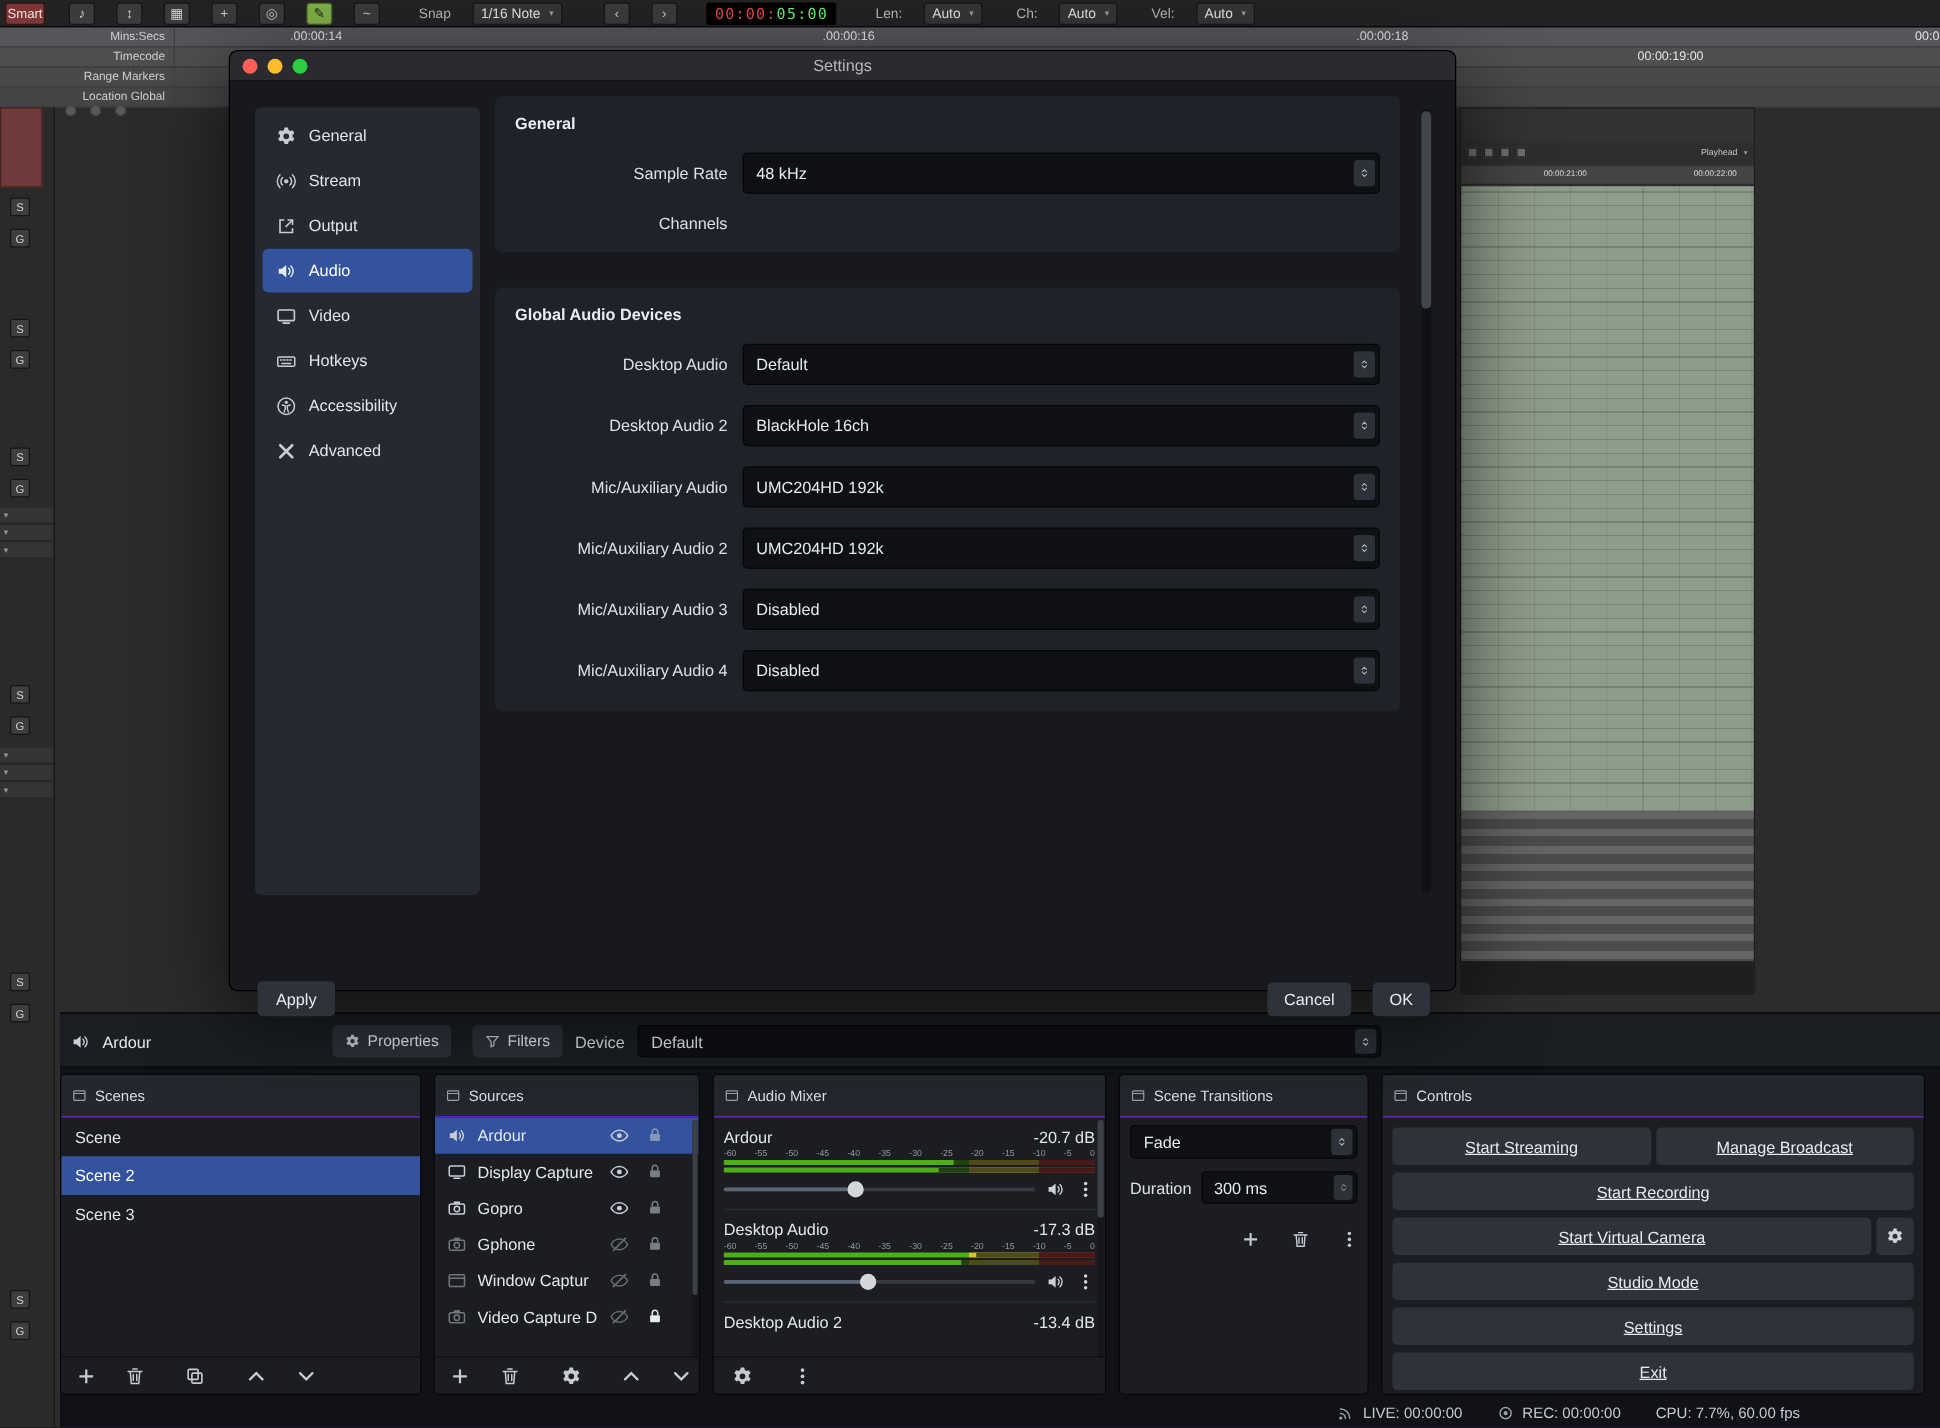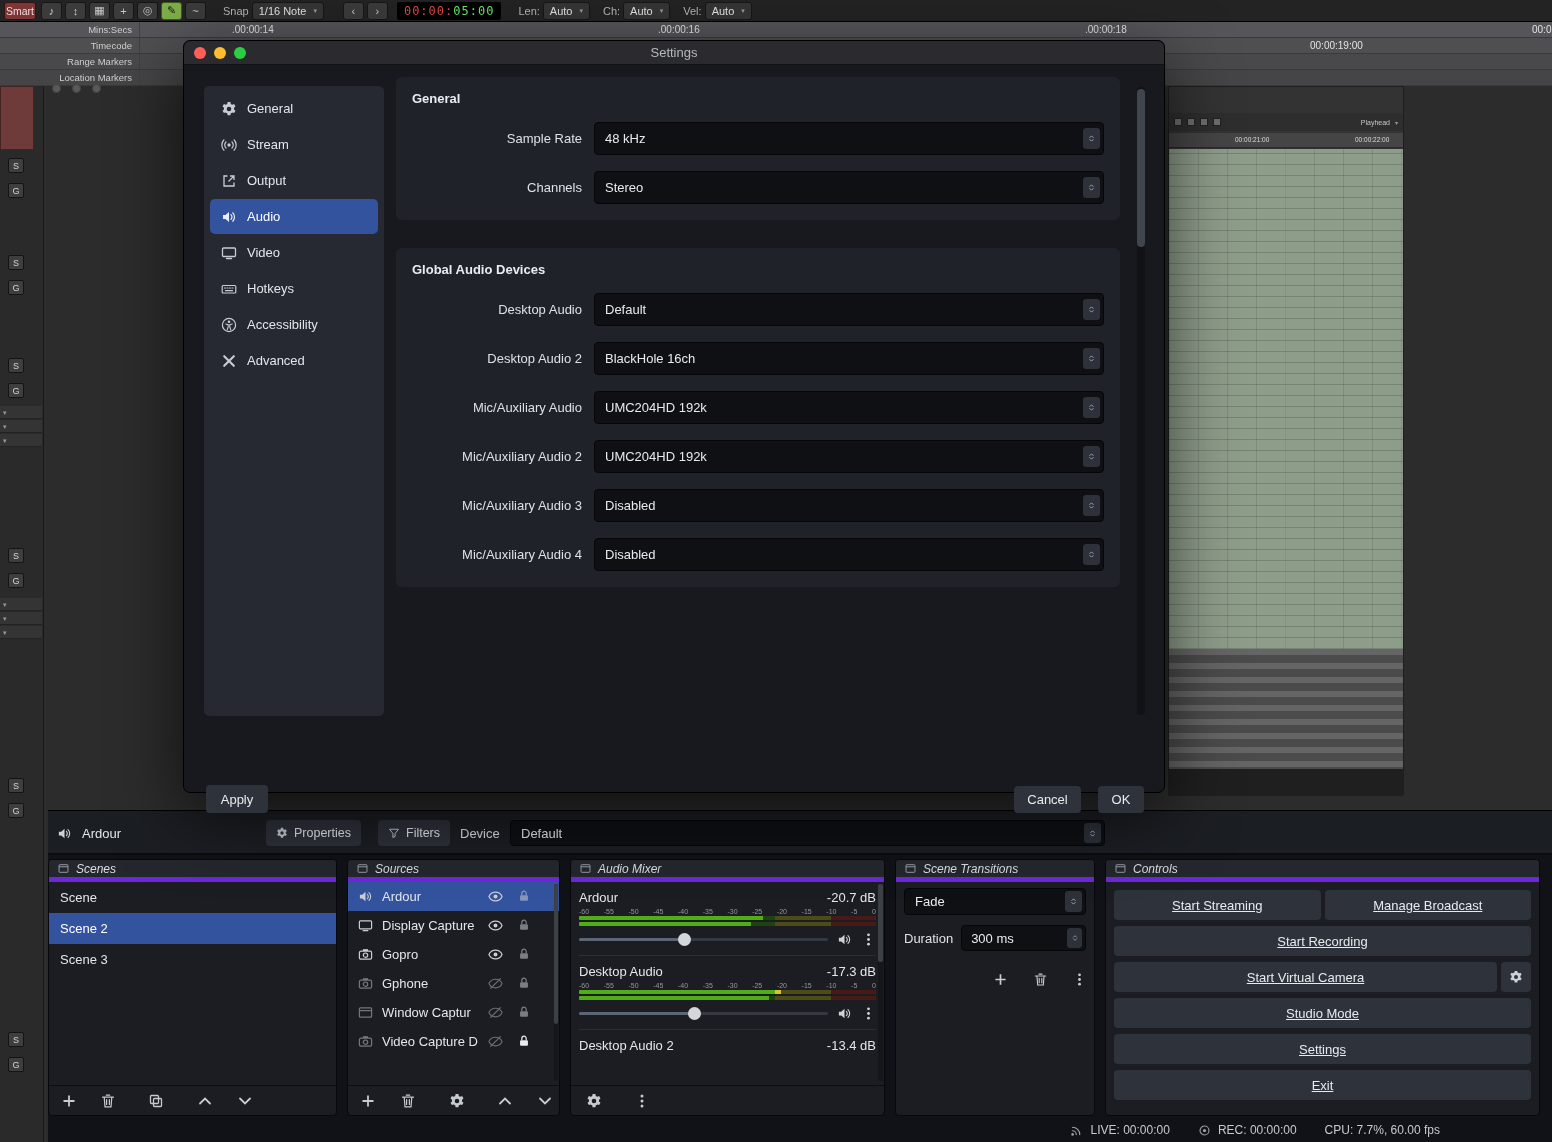--- a/index.html
+++ b/index.html
@@ -4,21 +4,21 @@
 <style>
   *{margin:0;padding:0;box-sizing:border-box;}
   body{background:#000;}
   .screen{position:relative;width:1552px;height:1142px;overflow:hidden;background:#2c2c2c;
     font-family:"Liberation Sans",sans-serif;color:#ddd;}
   .abs{position:absolute;}
   .ic{width:15px;height:15px;display:block;}
 
   
   .a-toolbar{position:absolute;left:0;top:0;width:100%;height:22px;background:#232323;
-    border-bottom:1px solid #000;display:flex;align-items:center;padding:0 4px;gap:3px;}
+    border-bottom:1px solid #000;display:flex;align-items:center;padding:0 4px;gap:17px;}
   .a-smart{width:32px;height:18px;background:#7d3535;border:1px solid #341212;border-radius:3px;
     color:#f2dcdc;font-size:10.5px;display:flex;align-items:center;justify-content:center;}
   .a-btn{width:21px;height:18px;background:#3b3b3b;border:1px solid #161616;border-radius:3px;
     color:#c9c9c9;font-size:11px;display:flex;align-items:center;justify-content:center;}
   .a-btn.green{background:#7fae4a;border-color:#3c5a1c;color:#17260b;}
   .a-lbl{font-size:11px;color:#b5b5b5;}
   .a-combo{display:inline-flex;align-items:center;height:18px;background:#353535;border:1px solid #161616;
     border-radius:3px;padding:0 6px;font-size:11px;color:#e0e0e0;gap:7px;}
   .a-combo .car{font-size:7px;color:#999;}
   .a-clock{height:18px;background:#000;border-radius:2px;padding:0 7px;display:flex;align-items:center;
@@ -90,22 +90,22 @@
 
   
   .obs{position:absolute;left:48px;top:810px;width:1504px;height:332px;background:#101217;border-top:1px solid #000;z-index:2;}
   .obs-toolbar{position:absolute;left:0;top:0;width:100%;height:44px;background:#1b1e23;border-bottom:2px solid #0a0b0e;}
   .obs-toolbar .ic{color:#cdd1d8;}
   .tb-btn{position:absolute;top:9px;height:26px;background:#2e323a;border-radius:4px;display:flex;align-items:center;
     justify-content:center;gap:6px;font-size:12.5px;color:#e7eaef;padding:0 10px;}
   .tb-btn .ic{width:12px;height:12px;}
   .dock{position:absolute;top:48px;height:257px;background:#1b1d22;border:1px solid #07080b;border-radius:4px;
     overflow:hidden;display:flex;flex-direction:column;}
-  .dock-h{height:22px;background:#24272d;border-bottom:5px solid #6d28d9;display:flex;align-items:center;gap:7px;
-    padding:0 9px;font-size:12px;color:#dadde2;flex:none;font-style:italic;}
+  .dock-h{height:34px;background:#24272d;border-bottom:1px solid #6d28d9;display:flex;align-items:center;gap:7px;
+    padding:0 9px;font-size:12px;color:#dadde2;flex:none;}
   .dock-h .ic{width:11px;height:11px;color:#9aa0a8;}
   .dock-b{flex:1;position:relative;overflow:hidden;}
   .dock-f{height:30px;border-top:1px solid #0c0e12;position:relative;flex:none;}
   .fic{position:absolute;top:7px;width:16px;height:16px;color:#c6cad1;}
   .fic .ic{width:16px;height:16px;}
   .scene-row{height:31px;display:flex;align-items:center;padding:0 11px;font-size:13px;color:#e3e6eb;}
   .sel-blue{background:var(--accent,#33539e);color:#fff;}
   .src-row{height:29px;display:flex;align-items:center;padding-left:10px;font-size:13px;color:#e3e6eb;position:relative;}
   .src-row .tic{width:15px;height:15px;color:#c9cdd4;margin-right:9px;flex:none;}
   .src-row .lbl{width:104px;white-space:nowrap;overflow:hidden;}
@@ -302,21 +302,21 @@
       <span class="mk" style="left:1532px">00:0</span>
     </div>
     <div class="ruler-row">
       <span class="rr-label">Timecode</span>
       <span class="mk" style="left:1310px">00:00:19:00</span>
     </div>
     <div class="ruler-row" style="background:#49494b">
       <span class="rr-label">Range Markers</span>
     </div>
     <div class="ruler-row" style="background:#454547">
-      <span class="rr-label">Location Markers</span>
+      <span class="rr-label">Location Global</span>
     </div>
   </div>
 
   <div class="left-strip">
     <div class="red-track"></div>
     <div class="sg" style="top:72px">S</div>
     <div class="sg" style="top:97px">G</div>
     <div class="sg" style="top:169px">S</div>
     <div class="sg" style="top:194px">G</div>
     <div class="sg" style="top:272px">S</div>
@@ -838,28 +838,20 @@
             <span class="cval">48 kHz</span>
             <span class="cstep">
                 <svg class="ic">
                   <use href="#i-stepper"></use>
                 </svg>
               </span>
           </div>
         </div>
         <div class="f-row" style="margin-bottom:6px">
           <span class="f-label">Channels</span>
-          <div class="combo">
-            <span class="cval">Stereo</span>
-            <span class="cstep">
-                <svg class="ic">
-                  <use href="#i-stepper"></use>
-                </svg>
-              </span>
-          </div>
         </div>
       </div>
 
       <div class="dlg-card" style="margin-bottom:22px">
         <h3>Global Audio Devices</h3>
         <div class="f-row">
           <span class="f-label">Desktop Audio</span>
           <div class="combo">
             <span class="cval">Default</span>
             <span class="cstep">

